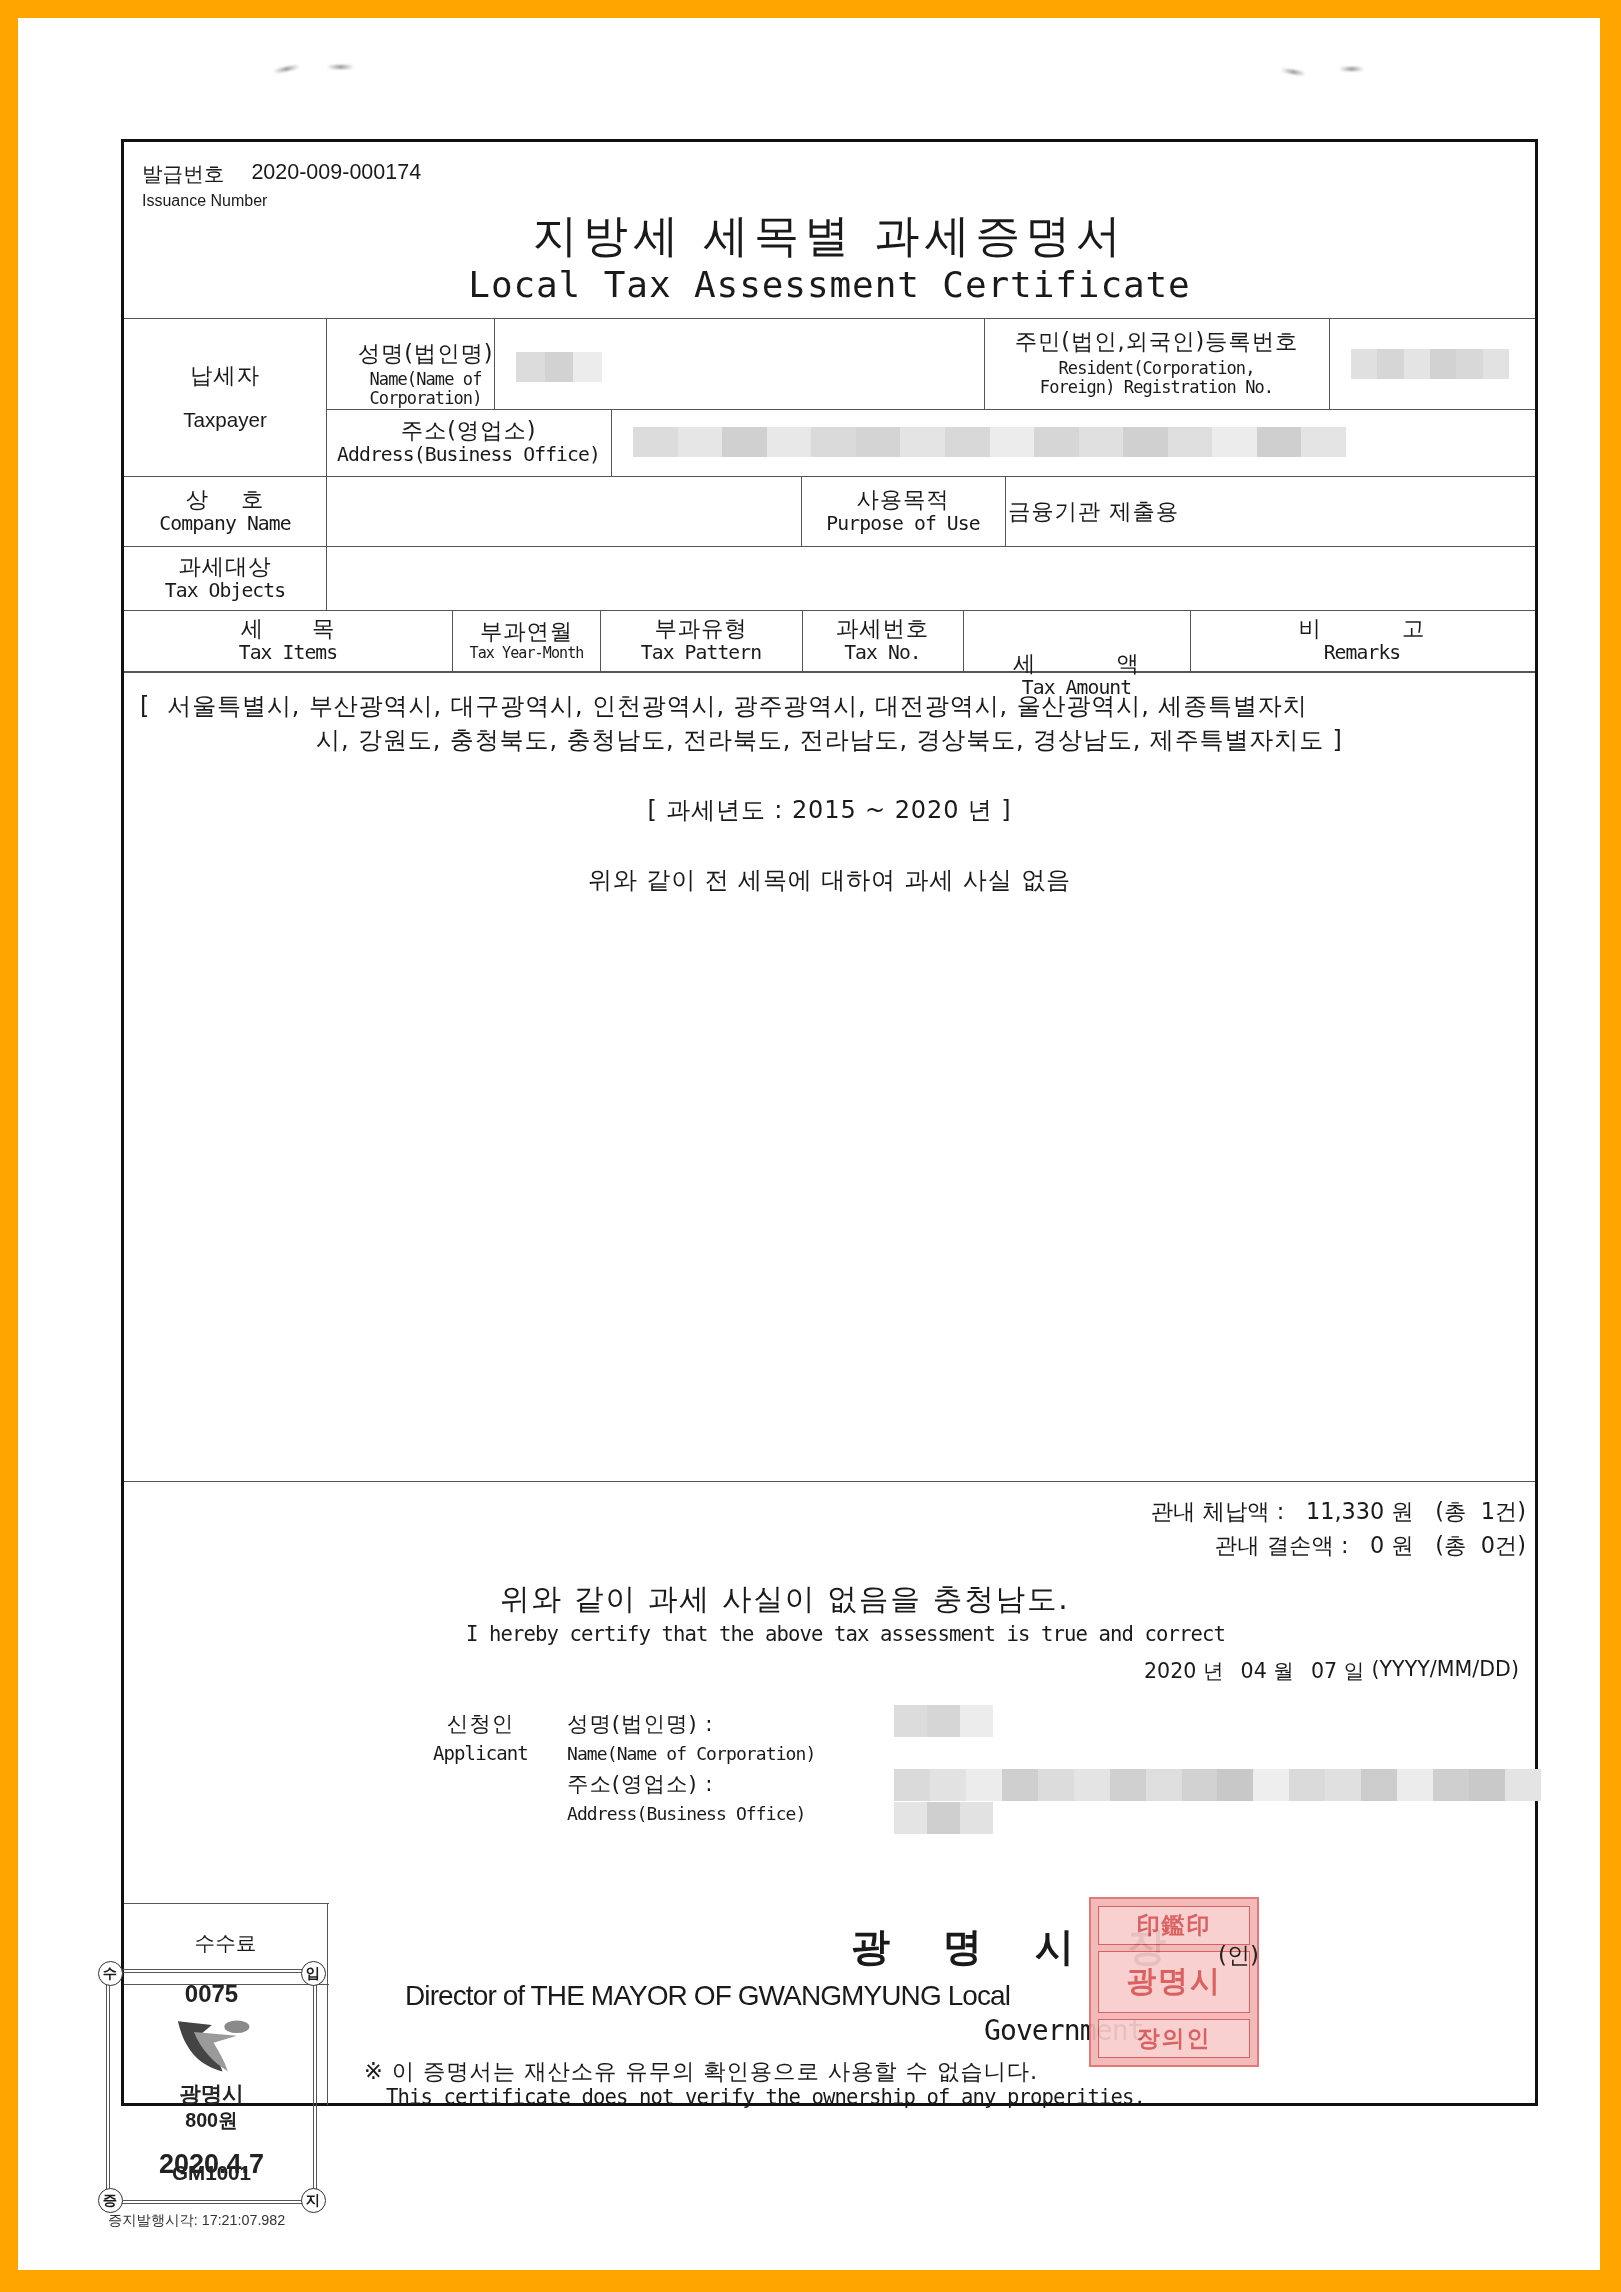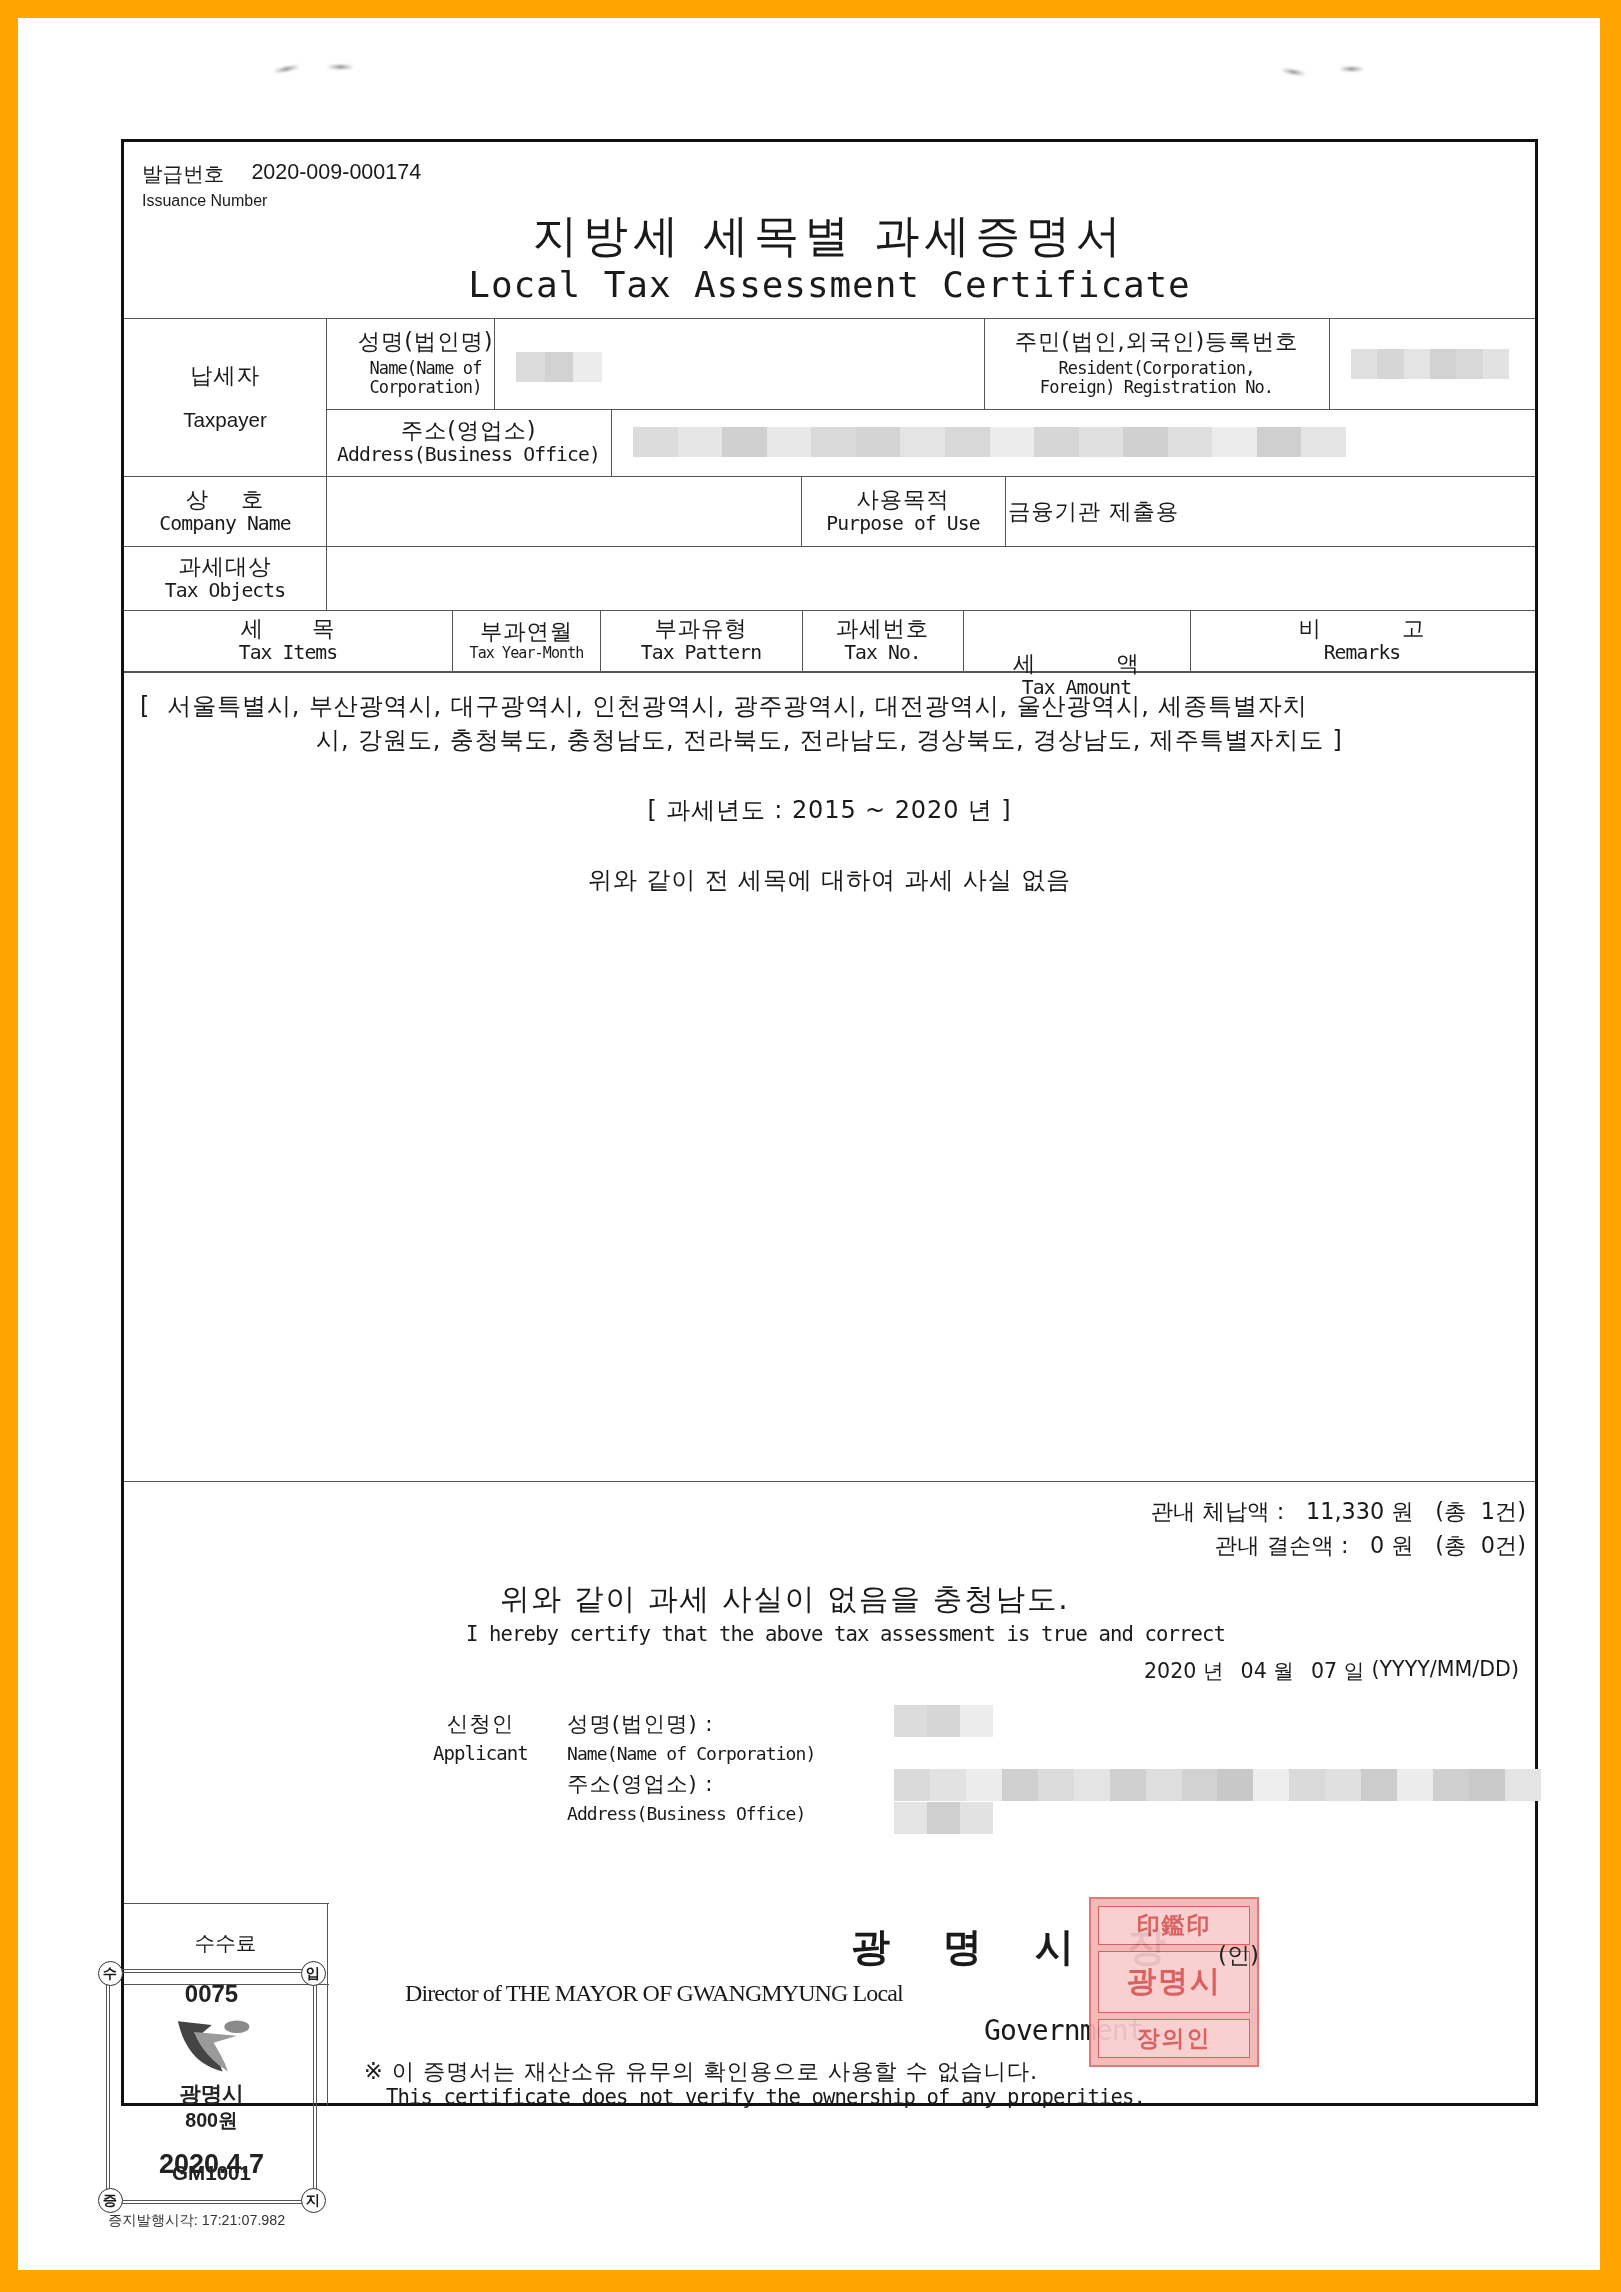--- a/index.html
+++ b/index.html
@@ -97,21 +97,21 @@
     <div class="vline" style="left:328px; top:468px; height:61px;"></div>
     <div class="vline" style="left:476px; top:468px; height:61px;"></div>
     <div class="vline" style="left:678px; top:468px; height:61px;"></div>
     <div class="vline" style="left:839px; top:468px; height:61px;"></div>
     <div class="vline" style="left:1066px; top:468px; height:61px;"></div>
 
     <div class="cell" style="left:0; top:176px; width:202px; height:159px;">
       <div class="ko">납세자</div>
       <div style="font-size:20.6px; margin-top:19.7px; font-family:'Liberation Sans',sans-serif;">Taxpayer</div>
     </div>
-    <div class="cell" style="left:202px; top:176px; width:199px; height:91px;">
+    <div class="cell" style="left:202px; top:176px; width:199px; height:91px;justify-content:flex-end;">
       <div class="ko">성명(법인명)</div>
       <div class="en-sm" style="margin-top:3.6px;">Name(Name of</div>
       <div class="en-sm">Corporation)</div>
     </div>
     <div class="blur-block" style="left:392px; top:210px; width:86px;">
       <span style="background:#dcdcdc"></span>
         <span style="background:#d2d2d2"></span>
         <span style="background:#ececec"></span>
     </div>
     <div class="cell" style="left:860px; top:176px; width:345px; height:91px;">
@@ -264,21 +264,21 @@
 
     <div class="abs" style="left:0; top:1761px; width:204px; height:202px; border-right:1.8px solid #555; box-sizing:border-box;">
       <div class="hline" style="left:0; right:-1.8px; top:0;"></div>
       <div class="cell" style="left:0; top:0; width:100%; height:81px;">
         <span style="font-size:20.6px;">수수료</span>
       </div>
       <div class="hline" style="left:0; right:-1.8px; top:81px;"></div>
     </div>
 
     <div class="abs" style="left:727px; top:1778px; font-size:39px; font-weight:700; letter-spacing:19.7px; white-space:pre;">광 명 시 장</div>
-    <div class="abs" style="left:281px; top:1838px; font-size:24px; font-family:Liberation Serif, serif; letter-spacing:-0.9px;">Director of THE MAYOR OF GWANGMYUNG Local</div>
+    <div class="abs" style="left:281px; top:1838px; font-size:28px; font-family:Liberation Sans, sans-serif; letter-spacing:-0.9px;">Director of THE MAYOR OF GWANGMYUNG Local</div>
     <div class="abs" style="left:860px; top:1872px; font-size:28px; font-family:'DejaVu Sans Mono','Liberation Mono',monospace; letter-spacing:-0.9px;">Government</div>
 
     <div class="seal" style="left:965px; top:1755px; width:170px; height:170px;">
       <div>印鑑印</div>
       <div style="font-size:30px;">광명시</div>
       <div>장의인</div>
     </div>
     <div class="abs" style="left:1094px; top:1798px; font-size:23px; color:#222;">(인)</div>
 
     <div class="abs" style="left:240px; top:1914px; font-size:22.4px; letter-spacing:0.9px;">※ 이 증명서는 재산소유 유무의 확인용으로 사용할 수 없습니다.</div>

